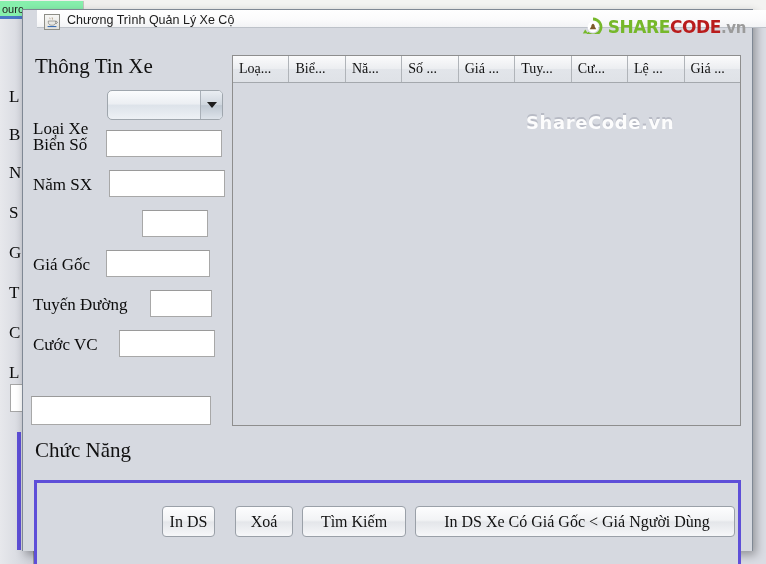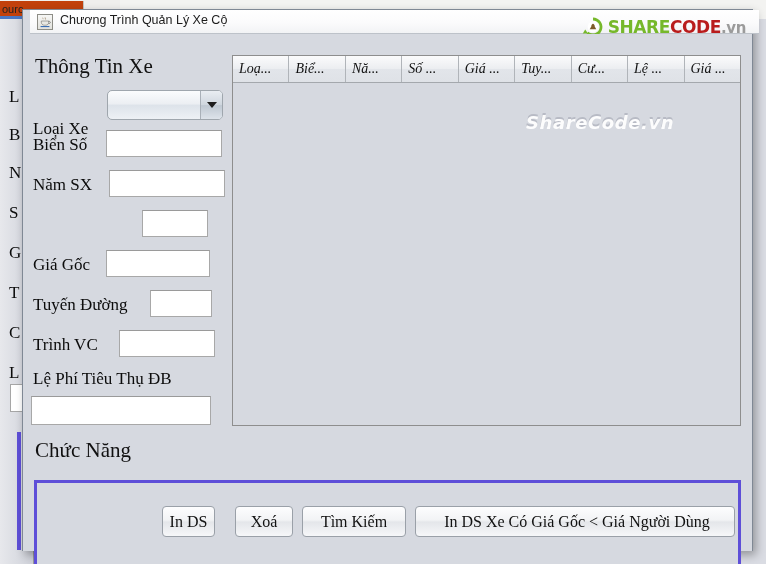--- a/index.html
+++ b/index.html
@@ -18,21 +18,21 @@
     position: absolute; left: 0; top: 0; width: 766px; height: 564px;
     background: #f3f3f1;
   }
   .bg-tabstrip {
     position: absolute; left: 0; top: 0; width: 120px; height: 18px;
     background: #f0efed;
     border-bottom: 1px solid #b9b9b3;
   }
   .bg-tab {
     position: absolute; left: 0; top: 1px; width: 84px; height: 17px;
-    background: #c2410c;
+    background: #86efac;
     border-right: 1px solid #c3c3bd;
     font-size: 11px; color: #222;
     padding-left: 2px; line-height: 16px;
     white-space: nowrap; overflow: hidden;
   }
   .bg-tab-underline {
     position: absolute; left: 0; top: 16px; width: 86px; height: 3px;
     background: #4a77c4;
   }
   .bg-panel {
@@ -61,21 +61,21 @@
 
   
   .dialog {
     position: absolute; left: 22px; top: 9px;
     width: 731px; height: 542px;
     background: #d6d9e0;
     border: 1px solid #7f8894;
     box-shadow: 3px 4px 9px rgba(0,0,0,0.33);
   }
   .titlebar {
-    position: absolute; left: 7px; top: 0; width: 729px; height: 24px;
+    position: absolute; left: 14px; top: 0; width: 729px; height: 18px;
     background: linear-gradient(to bottom, #ffffff 0%, #fbfbfc 55%, #f2f3f5 100%);
     border-bottom: 1px solid #bdc2c9;
   }
   .title-icon {
     position: absolute; left: 7px; top: 4px; width: 16px; height: 16px;
     background: linear-gradient(to bottom, #f7f7f5 0%, #e2e2dd 100%);
     border: 1px solid #8d8d86;
   }
   .title-icon svg { display: block; }
   .title-text {
@@ -148,21 +148,20 @@
     border-right: 5px solid transparent;
     border-top: 6px solid #1d1d1d;
   }
 
   
   .table-wrap {
     position: absolute; left: 209px; top: 21px;
     width: 509px; height: 371px;
     background: #d6d9e0;
     border: 1px solid #8e8e8e;
-    font-style: italic;
   }
   .table-header {
     display: flex; height: 27px;
     background: linear-gradient(to bottom, #fbfbfc 0%, #eceef1 48%, #e2e5ea 52%, #dfe2e7 100%);
     border-bottom: 1px solid #a4a8ad;
   }
   .th {
     flex: 1 1 0;
     border-right: 1px solid #b0b4b9;
     font-family: "Liberation Serif", serif;
@@ -285,24 +284,23 @@
       <input class="text-field" style="left: 86px; top: 136px; width: 116px; height: 27px;" value="">
 
       <input class="text-field" style="left: 119px; top: 176px; width: 66px; height: 27px;" value="">
 
       <div class="form-label" style="left:10px; top:221px;">Giá Gốc</div>
       <input class="text-field" style="left: 83px; top: 216px; width: 104px; height: 27px;" value="">
 
       <div class="form-label" style="left:10px; top:261px;">Tuyến Đường</div>
       <input class="text-field" style="left: 127px; top: 256px; width: 62px; height: 27px;" value="">
 
-      <div class="form-label" style="left:10px; top:301px;">Trình VC</div>
+      <div class="form-label" style="left:10px; top:301px;">Cước VC</div>
       <input class="text-field" style="left: 96px; top: 296px; width: 96px; height: 27px;" value="">
 
-      <div class="form-label" style="left:10px; top:335px;">Lệ Phí Tiêu Thụ ĐB</div>
       <input class="text-field" style="left: 8px; top: 362px; width: 180px; height: 29px;" value="">
 
       <div class="table-wrap">
         <div class="table-header">
           <div class="th">Loạ...</div>
           <div class="th">Biể...</div>
           <div class="th">Nă...</div>
           <div class="th">Số ...</div>
           <div class="th">Giá ...</div>
           <div class="th">Tuy...</div>

